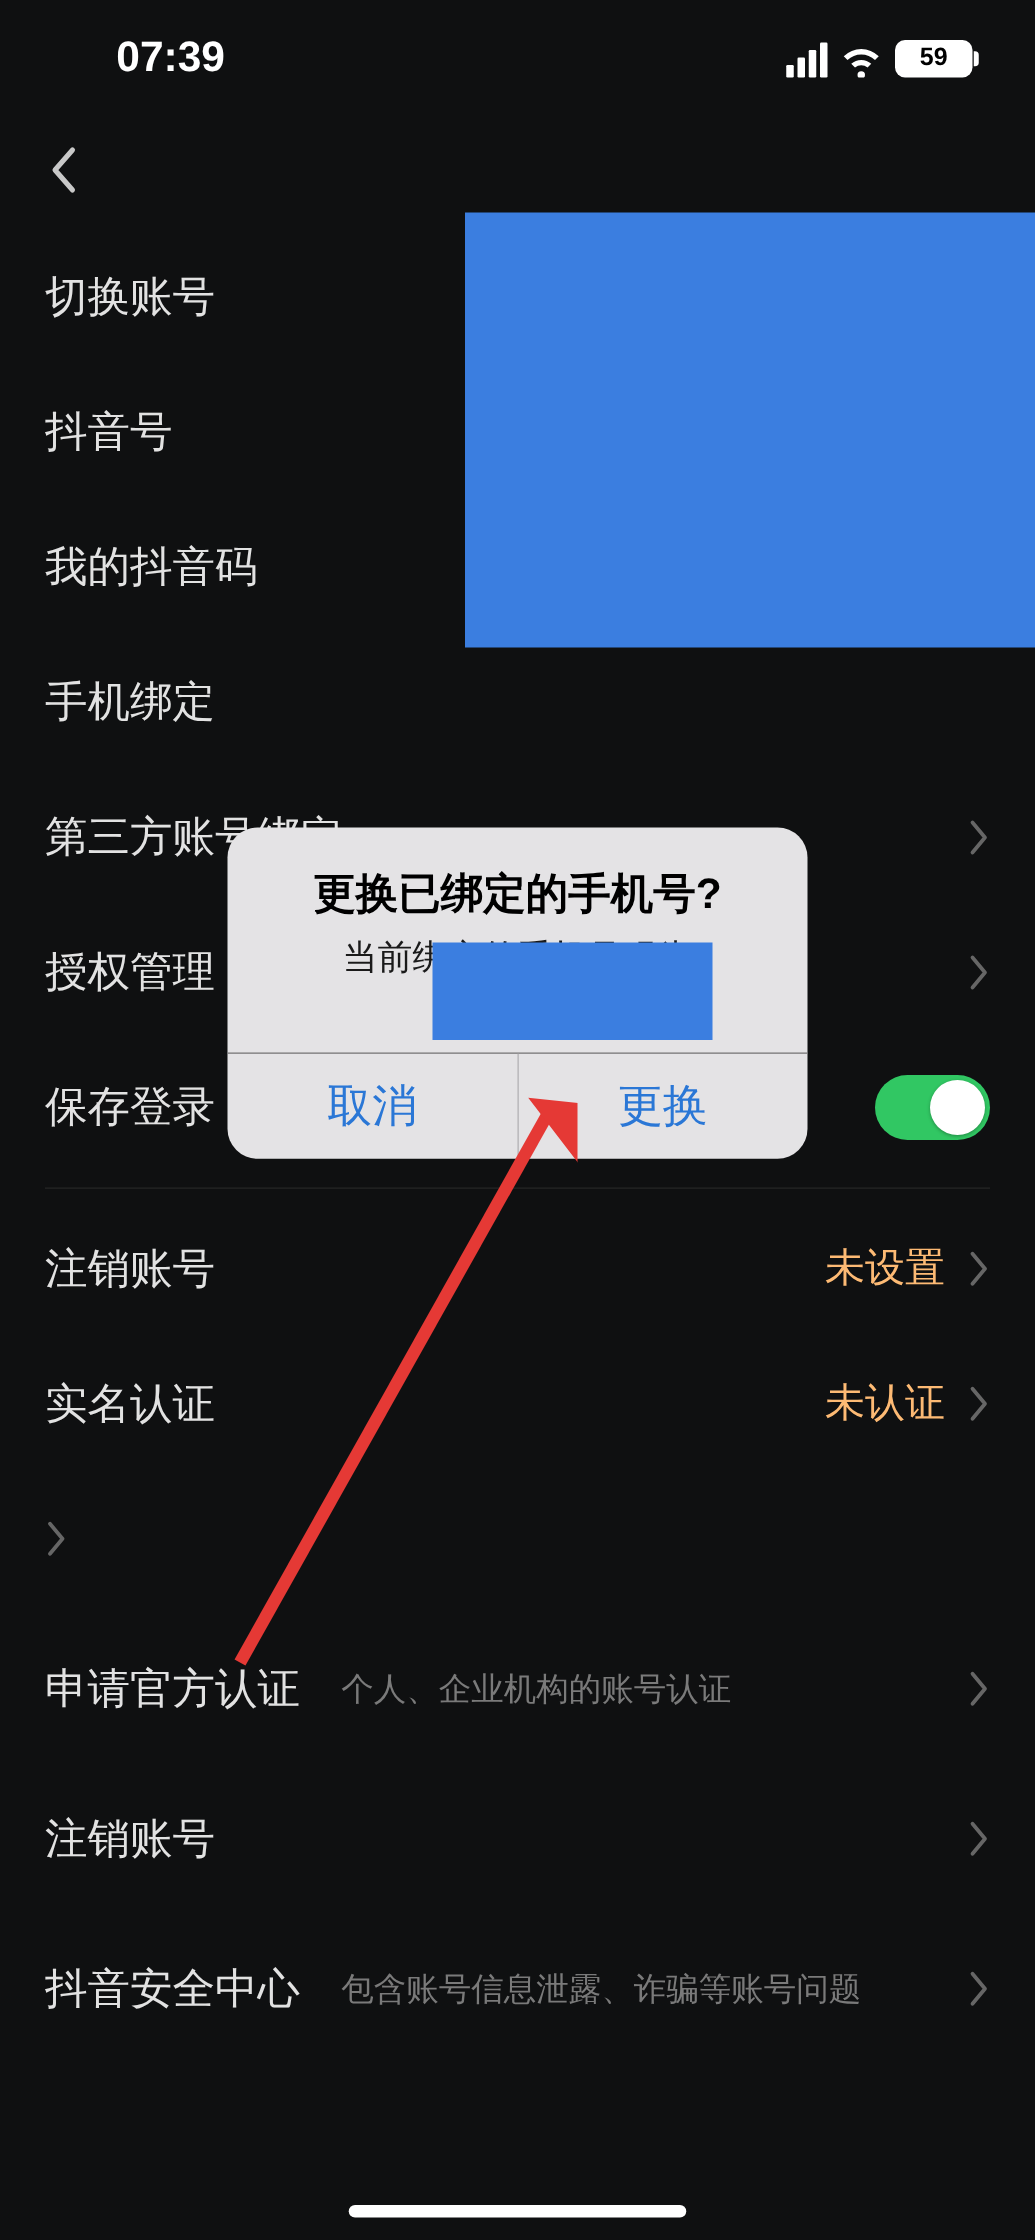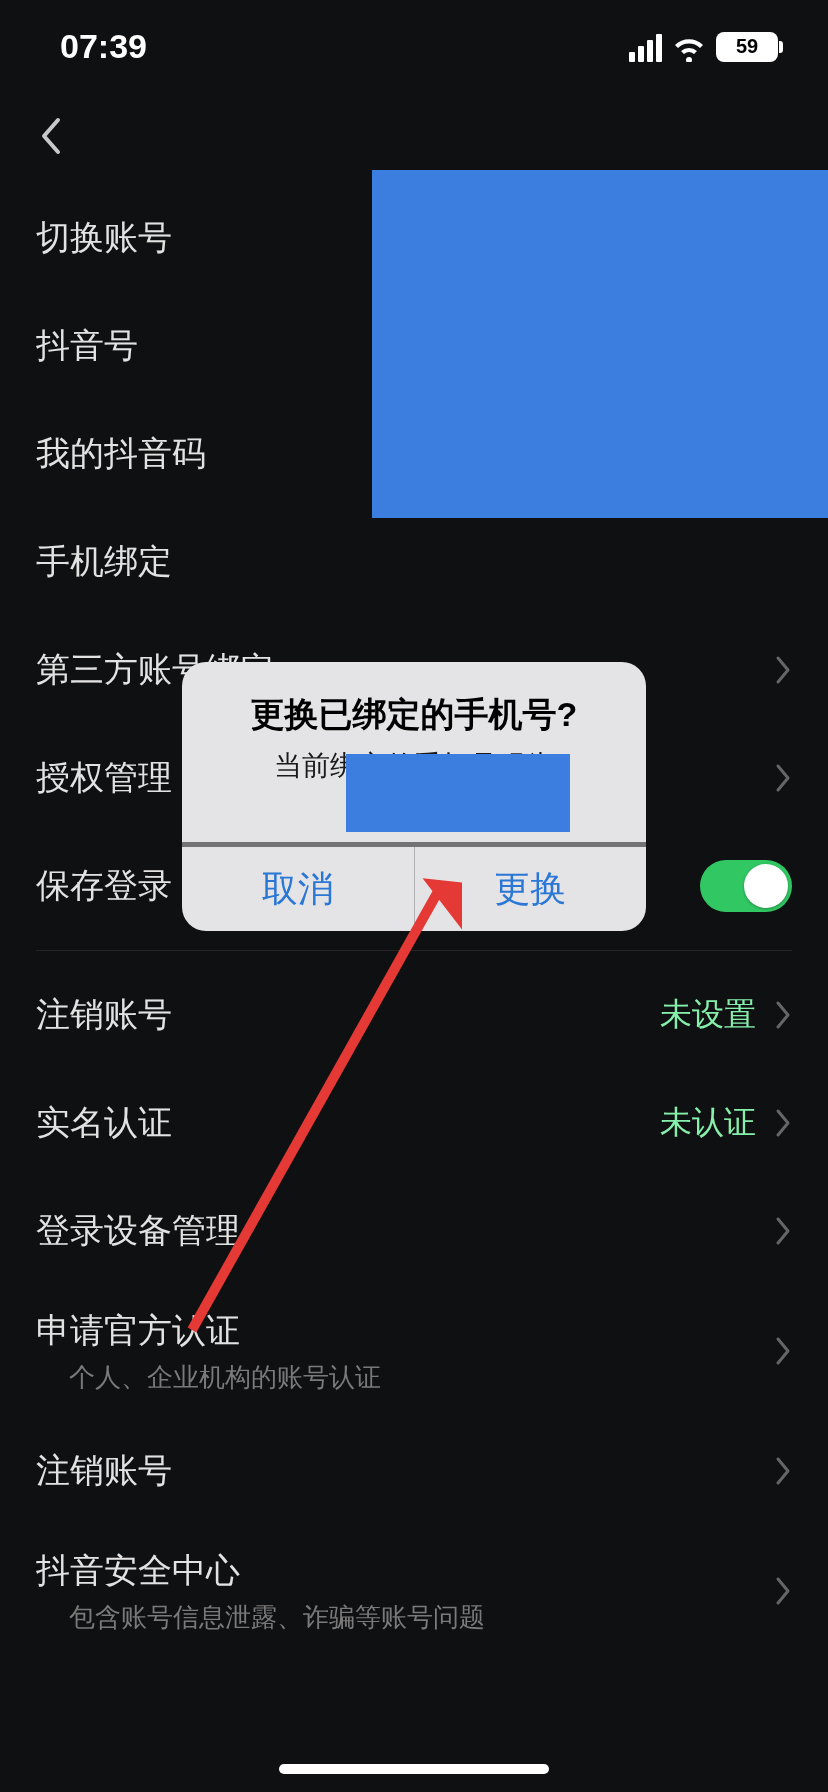--- a/index.html
+++ b/index.html
@@ -11,20 +11,21 @@
       color: #e8e8e8;
       overflow: hidden;
       position: relative;
     }
     .status-bar {
       display: flex;
       justify-content: space-between;
       align-items: center;
       padding: 15px 50px 10px 60px;
       height: 88px;
+      margin-left: 33px;
     }
     .status-time { font-size: 34px; font-weight: 600; color: #fff; }
     .status-right { display: flex; align-items: flex-end; gap: 10px; }
     .signal-bars { display: flex; align-items: flex-end; gap: 3px; }
     .bar { width: 6px; background: #fff; border-radius: 1px; }
     .b1 { height: 10px; } .b2 { height: 16px; } .b3 { height: 22px; } .b4 { height: 28px; }
     .wifi-icon { width: 34px; height: 26px; }
     .battery {
       width: 62px; height: 30px; background: #fff; border-radius: 8px;
       display: flex; align-items: center; justify-content: center;
@@ -46,23 +47,23 @@
     }
     .nav-title { font-size: 38px; font-weight: 500; color: #e8e8e8; }
     .list { padding: 0; }
     .row {
       display: flex; align-items: center; justify-content: space-between;
       padding: 0 36px; height: 108px;
     }
     .row.tall { height: 132px; }
     .row-text { font-size: 34px; color: #e2e2e2; }
     .row-sub { font-size: 26px; color: #7a7a7a; margin-top: 6px; margin-left: 33px; }
-    .row-left { display: flex; flex-direction: column; }
+    .row-left { display: flex; }
     .row-right { display: flex; align-items: center; gap: 18px; }
-    .row-value { font-size: 32px; color: #86efac; }
+    .row-value { font-size: 32px; color: #fdba74; }
     .chevron { width: 18px; height: 30px; }
     .divider {
       height: 1px; background: #262626; margin: 10px 36px;
     }
     .toggle {
       width: 92px; height: 52px; background: #31c763; border-radius: 26px;
       position: relative;
     }
     .toggle-knob {
       position: absolute; right: 4px; top: 4px;
@@ -78,21 +79,21 @@
       width: 464px; background: #e4e3e5; border-radius: 24px; overflow: hidden;
       z-index: 10;
     }
     .dialog-body { padding: 30px 20px 22px; text-align: center; position: relative; }
     .dialog-title { font-size: 34px; font-weight: 600; color: #000; margin-bottom: 10px; }
     .dialog-msg { font-size: 28px; color: #1a1a1a; line-height: 36px; }
     .dialog-mask {
       position: absolute; left: 164px; top: 92px; width: 224px; height: 78px;
       background: #3b7ee0;
     }
-    .dialog-btns { display: flex; border-top: 5px solid #737373; }
+    .dialog-btns { display: flex; border-top: 1px solid #737373; }
     .dialog-btn {
       flex: 1; height: 84px; display: flex; align-items: center; justify-content: center;
       font-size: 36px; color: #2a77d6; font-weight: 400;
     }
     .dialog-btn + .dialog-btn { border-left: 1px solid #b0b0b2; }
     .arrow {
       position: absolute; left: 172px; top: 870px;
       width: 290px; height: 470px; z-index: 20;
       pointer-events: none;
     }
@@ -182,21 +183,20 @@
   <div class="row">
     <div class="row-text">实名认证</div>
     <div class="row-right">
       <span class="row-value">未认证</span>
       <svg class="chevron" viewBox="0 0 18 30">
           <path d="M4 3l10 12L4 27" stroke="#666" stroke-width="3" fill="none" stroke-linecap="round" stroke-linejoin="round"></path>
         </svg>
     </div>
   </div>
   <div class="row">
-    <div class="row-text">登录设备管理</div>
     <div class="row-right">
       <svg class="chevron" viewBox="0 0 18 30">
           <path d="M4 3l10 12L4 27" stroke="#666" stroke-width="3" fill="none" stroke-linecap="round" stroke-linejoin="round"></path>
         </svg>
     </div>
   </div>
   <div class="row tall">
     <div class="row-left">
       <div class="row-text">申请官方认证</div>
       <div class="row-sub">个人、企业机构的账号认证</div>

